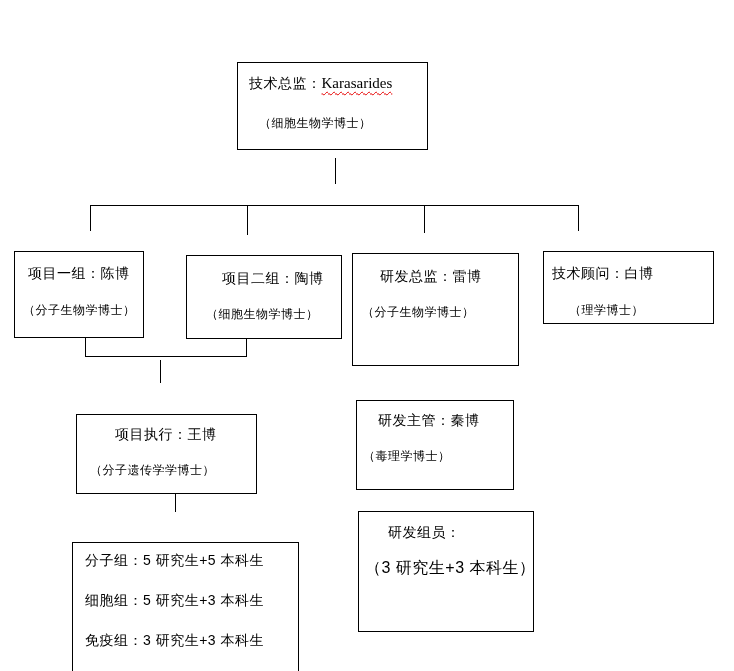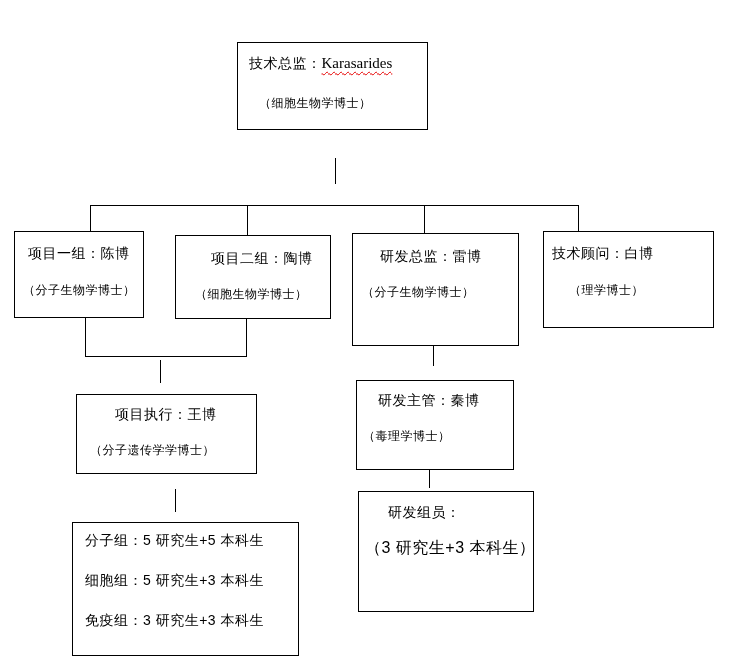--- a/index.html
+++ b/index.html
@@ -14,20 +14,21 @@
     background:#ffffff;
     font-family:"Liberation Sans","DejaVu Sans",sans-serif;
     color:var(--text-c);
     overflow:hidden;
   }
   .node{
     position:absolute;
     border:1px solid var(--border-c);
     background:#ffffff;
     box-sizing:border-box;
+    margin-top:20px;
   }
   .tline{
     position:absolute;
     font-size:14px;
     line-height:17px;
     white-space:nowrap;
     letter-spacing:0.5px;
   }
   .sub{
     font-size:12px;
@@ -71,31 +72,31 @@
   <div class="node" style="left:237px;top:42px;width:191px;height:88px">
     <div class="tline" style="left:11px;top:12px"><span>技术总监：</span><span class="name-en">Karasarides</span></div>
     <div class="tline sub" style="left:21px;top:52px">（细胞生物学博士）</div>
   </div>
 
   <div class="node" style="left:14px;top:231px;width:130px;height:87px">
     <div class="tline" style="left:13px;top:13px">项目一组：陈博</div>
     <div class="tline sub" style="left:8px;top:50px">（分子生物学博士）</div>
   </div>
 
-  <div class="node" style="left:175px;top:235px;width:156px;height:84px">
+  <div class="node" style="left:186px;top:235px;width:156px;height:84px">
     <div class="tline" style="left:35px;top:14px">项目二组：陶博</div>
     <div class="tline sub" style="left:19px;top:50px">（细胞生物学博士）</div>
   </div>
 
   <div class="node" style="left:352px;top:233px;width:167px;height:113px">
     <div class="tline" style="left:27px;top:14px">研发总监：雷博</div>
     <div class="tline sub" style="left:9px;top:50px">（分子生物学博士）</div>
   </div>
 
-  <div class="node" style="left:543px;top:231px;width:171px;height:97px">
+  <div class="node" style="left:543px;top:231px;width:171px;height:73px">
     <div class="tline" style="left:8px;top:13px">技术顾问：白博</div>
     <div class="tline sub" style="left:25px;top:50px">（理学博士）</div>
   </div>
 
   <div class="node" style="left:76px;top:394px;width:181px;height:80px">
     <div class="tline" style="left:38px;top:11px">项目执行：王博</div>
     <div class="tline sub" style="left:13px;top:47px">（分子遗传学学博士）</div>
   </div>
 
   <div class="node" style="left:356px;top:380px;width:158px;height:90px">

